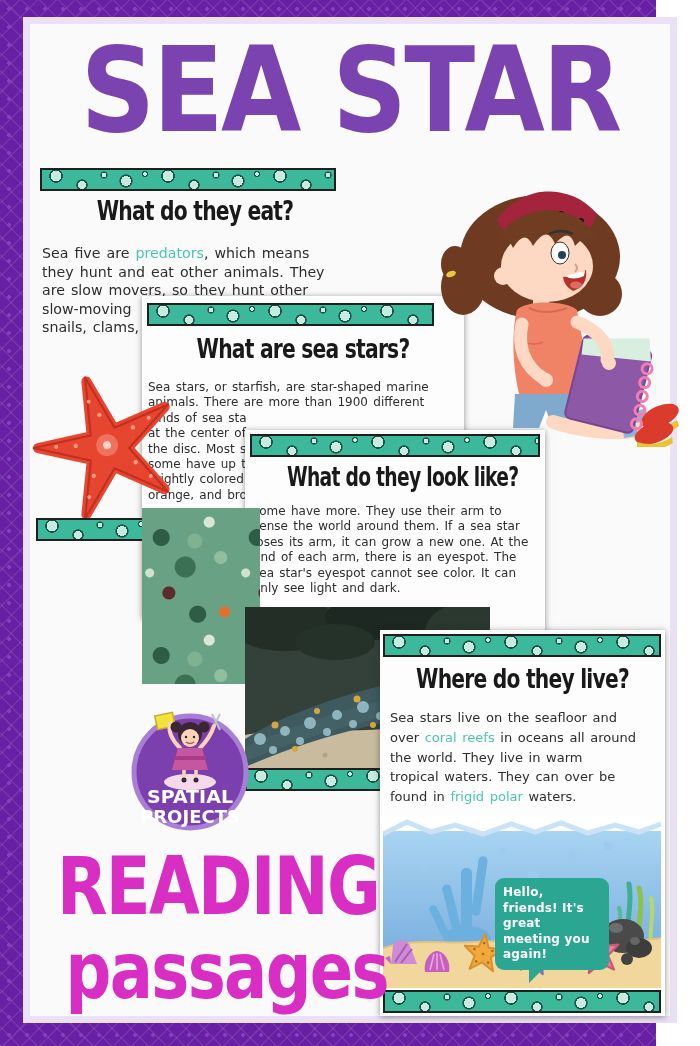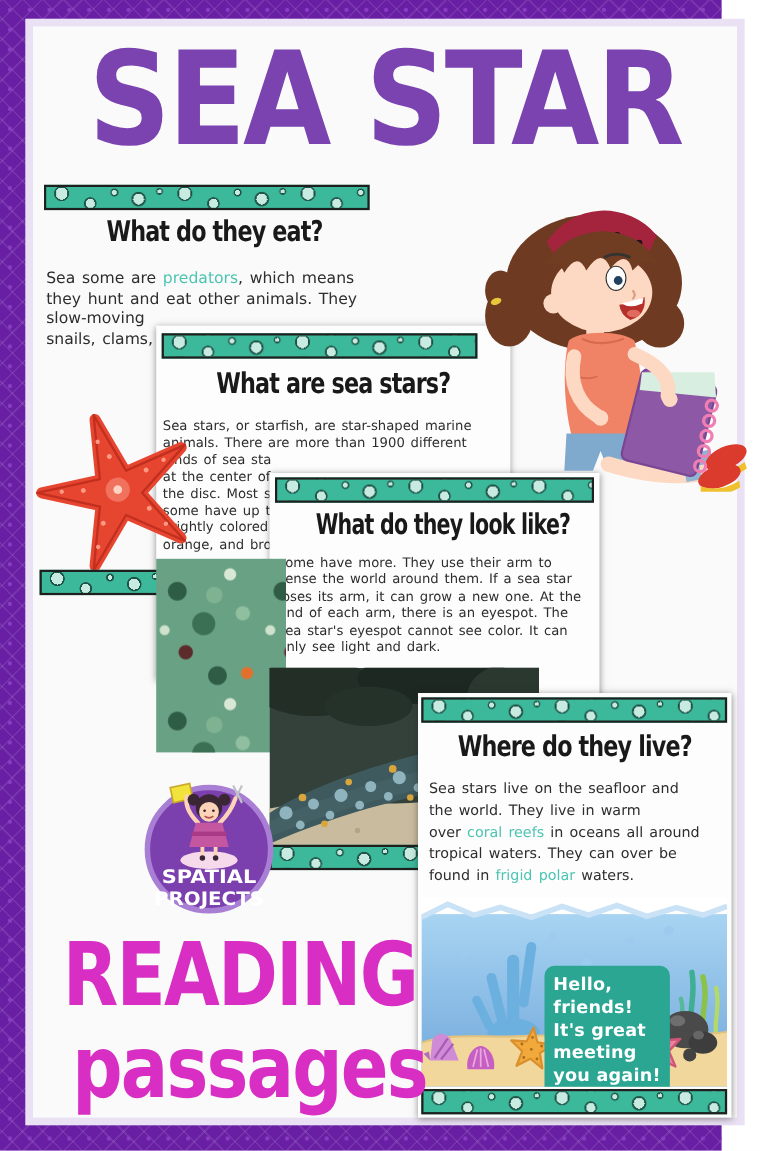--- a/index.html
+++ b/index.html
@@ -54,21 +54,21 @@
       radial-gradient(circle at 82% 42%, #8fbf9e 0 6px, transparent 7px),
       radial-gradient(circle at 28% 72%, #5d2b2b 0 6px, transparent 7px),
       radial-gradient(circle at 86% 88%, #e2702c 0 5px, transparent 6px),
       radial-gradient(circle at 58% 90%, #2f5c44 0 8px, transparent 9px),
       radial-gradient(circle at 8% 55%,  #cfe3cc 0 4px, transparent 5px),
       radial-gradient(circle at 55% 28%, #7fb291 0 7px, transparent 8px);
     background-size:96px 118px;}
 
   .scene{overflow:hidden;background:#fff;}
   .bubble{position:absolute;background:var(--bubble-teal);color:#fff;
-    border-radius:9px;padding:7px 8px;font-size:16px;line-height:1.3;
+    border-radius:9px;padding:7px 8px;font-size:12px;line-height:1.3;
     width:98px;font-weight:bold;letter-spacing:.2px;}
   .bubble:after{content:"";position:absolute;left:34px;bottom:-13px;width:0;height:0;
     border-top:15px solid var(--bubble-teal);border-right:15px solid transparent;}
 
   .footer-line{font-weight:bold;color:var(--reading-magenta);text-align:center;
     white-space:nowrap;transform:scaleX(.82);transform-origin:center;}
   .footer-1{left:-5px;top:816px;width:355px;font-size:80px;letter-spacing:-2px;}
   .footer-2{left:5px;top:902px;width:340px;font-size:78px;letter-spacing:-2px;}
 
   .logo-text{fill:#fff;font-weight:bold;font-family:"DejaVu Sans", sans-serif;}
@@ -78,22 +78,23 @@
 
 <div id="poster">
   <div id="frame"></div>
   <div id="page">
 
     <div class="poster-title">SEA STAR</div>
 
     <div class="strip" style="left:10px;top:144px;width:296px;"></div>
     <div class="heading" style="left:0;top:172px;width:330px;">What do they eat?</div>
     <div class="para p-eat" style="left:12px;top:220px;width:310px;position:absolute;">
-      <div class="line"><span>Sea some are </span><span class="hl">predators</span><span>, which means</span></div>
+      <div class="line"><span>Sea five are </span><span class="hl">predators</span><span>, which means</span></div>
       <div class="line">they hunt and eat other animals. They</div>
+      <div class="line">are slow movers, so they hunt other</div>
       <div class="line">slow-moving</div>
       <div class="line">snails, clams,</div>
     </div>
 
     <div class="card" style="left:112px;top:272px;width:322px;height:322px;">
       <div class="strip" style="left:5px;top:7px;width:287px;"></div>
       <div class="heading" style="left:0;top:38px;width:322px;">What are sea stars?</div>
       <div class="para p-what" style="left:6px;top:84px;width:312px;">
         <div class="line">Sea stars, or starfish, are star-shaped marine</div>
         <div class="line">animals. There are more than 1900 different</div>
@@ -253,22 +254,22 @@
       </g>
       <circle cx="121" cy="198" r="7" fill="#fdd9c4"></circle>
       <circle cx="184" cy="181" r="7" fill="#fdd9c4"></circle>
     </svg>
 
     <div class="card" style="left:350px;top:606px;width:285px;height:386px;">
       <div class="strip" style="left:3px;top:4px;width:278px;"></div>
       <div class="heading" style="left:0;top:34px;width:285px;">Where do they live?</div>
       <div class="para p-live" style="left:10px;top:78px;width:268px;">
         <div class="line">Sea stars live on the seafloor and</div>
+        <div class="line"><span>over </span><span class="hl">coral reefs</span><span> in oceans all around</span></div>
         <div class="line">the world. They live in warm</div>
-        <div class="line"><span>over </span><span class="hl">coral reefs</span><span> in oceans all around</span></div>
         <div class="line">tropical waters. They can over be</div>
         <div class="line"><span>found in </span><span class="hl">frigid polar</span><span> waters.</span></div>
       </div>
 
       <div class="scene" style="left:3px;top:186px;width:278px;height:172px;">
         <svg width="278" height="172" viewBox="0 0 278 172">
           <defs>
             <linearGradient id="wg" x1="0" y1="0" x2="0" y2="1">
               <stop offset="0" stop-color="#a8d4f2"></stop>
                 <stop offset="1" stop-color="#6fa6da"></stop>

